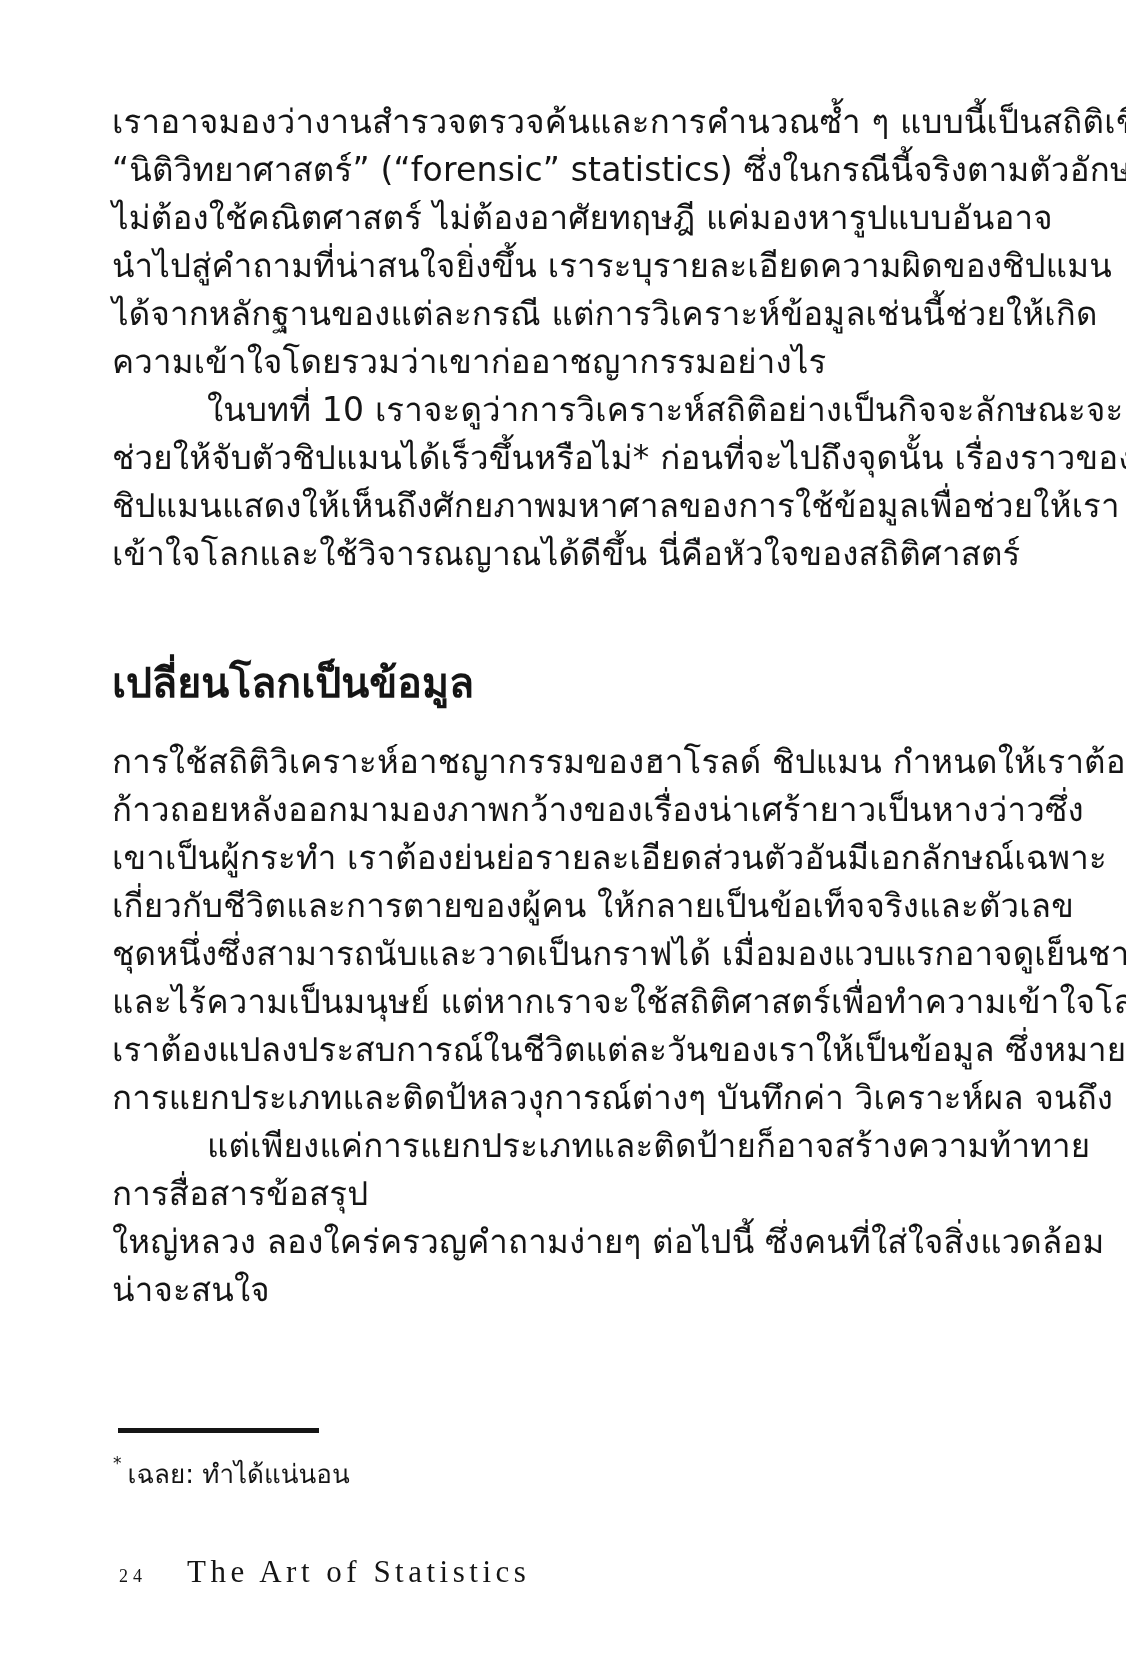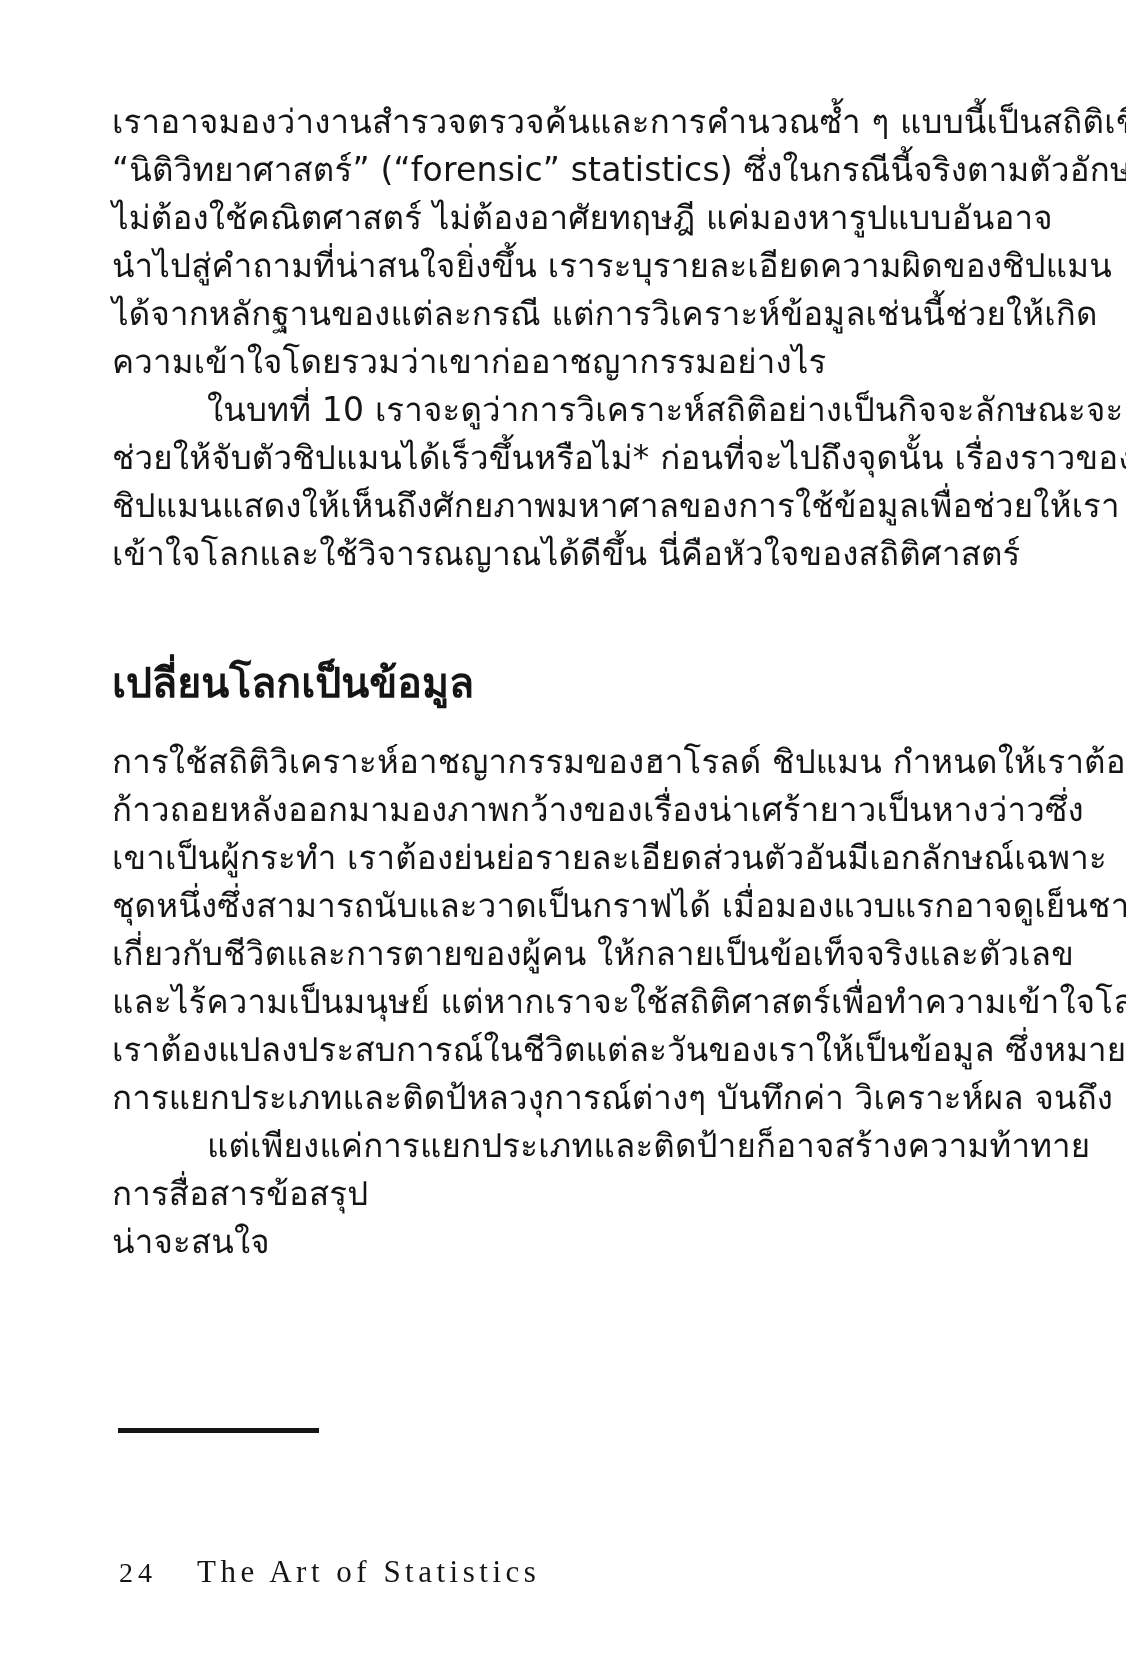--- a/index.html
+++ b/index.html
@@ -65,21 +65,21 @@
   }
   .page-footer {
     position: absolute;
     left: 119px;
     top: 1554px;
     display: flex;
     align-items: baseline;
     font-family: "Liberation Serif", serif;
   }
   .page-number {
-    font-size: 28px;
+    font-size: 18px;
     letter-spacing: 5px;
     font-variant-numeric: oldstyle-nums;
   }
   .book-title {
     margin-left: 40px;
     font-size: 31px;
     letter-spacing: 4.5px;
     white-space: nowrap;
   }
 </style>
@@ -100,31 +100,35 @@
       <div class="line">ชิปแมนแสดงให้เห็นถึงศักยภาพมหาศาลของการใช้ข้อมูลเพื่อช่วยให้เรา</div>
       <div class="line">เข้าใจโลกและใช้วิจารณญาณได้ดีขึ้น นี่คือหัวใจของสถิติศาสตร์</div>
     </div>
 
   <h2 class="section-heading">เปลี่ยนโลกเป็นข้อมูล</h2>
 
   <div class="text-block block-2">
       <div class="line">การใช้สถิติวิเคราะห์อาชญากรรมของฮาโรลด์ ชิปแมน กำหนดให้เราต้อง</div>
       <div class="line">ก้าวถอยหลังออกมามองภาพกว้างของเรื่องน่าเศร้ายาวเป็นหางว่าวซึ่ง</div>
       <div class="line">เขาเป็นผู้กระทำ เราต้องย่นย่อรายละเอียดส่วนตัวอันมีเอกลักษณ์เฉพาะ</div>
+      <div class="line">เกี่ยวกับชีวิตและการตายของผู้คน ให้กลายเป็นข้อเท็จจริงและตัวเลข</div>
       <div class="line">ชุดหนึ่งซึ่งสามารถนับและวาดเป็นกราฟได้ เมื่อมองแวบแรกอาจดูเย็นชา</div>
-      <div class="line">เกี่ยวกับชีวิตและการตายของผู้คน ให้กลายเป็นข้อเท็จจริงและตัวเลข</div>
       <div class="line">และไร้ความเป็นมนุษย์ แต่หากเราจะใช้สถิติศาสตร์เพื่อทำความเข้าใจโลก</div>
       <div class="line">เราต้องแปลงประสบการณ์ในชีวิตแต่ละวันของเราให้เป็นข้อมูล ซึ่งหมายถึง</div>
       <div class="line">การแยกประเภทและติดป้หลวงุการณ์ต่างๆ บันทึกค่า วิเคราะห์ผล จนถึง</div>
       <div class="line indent">แต่เพียงแค่การแยกประเภทและติดป้ายก็อาจสร้างความท้าทาย</div>
       <div class="line">การสื่อสารข้อสรุป</div>
+      <div class="line">ใหญ่หลวง ลองใคร่ครวญคำถามง่ายๆ ต่อไปนี้ ซึ่งคนที่ใส่ใจสิ่งแวดล้อม</div>
       <div class="line">น่าจะสนใจ</div>
     </div>
 
   <div class="footnote-rule"></div>
 
+  <div class="footnote">
+    <span class="fn-marker">*</span><span>เฉลย: ทำได้แน่นอน</span>
+  </div>
 
   <div class="page-footer">
     <span class="page-number">24</span>
     <span class="book-title">The Art of Statistics</span>
   </div>
 
 </div>
 
 </body></html>

